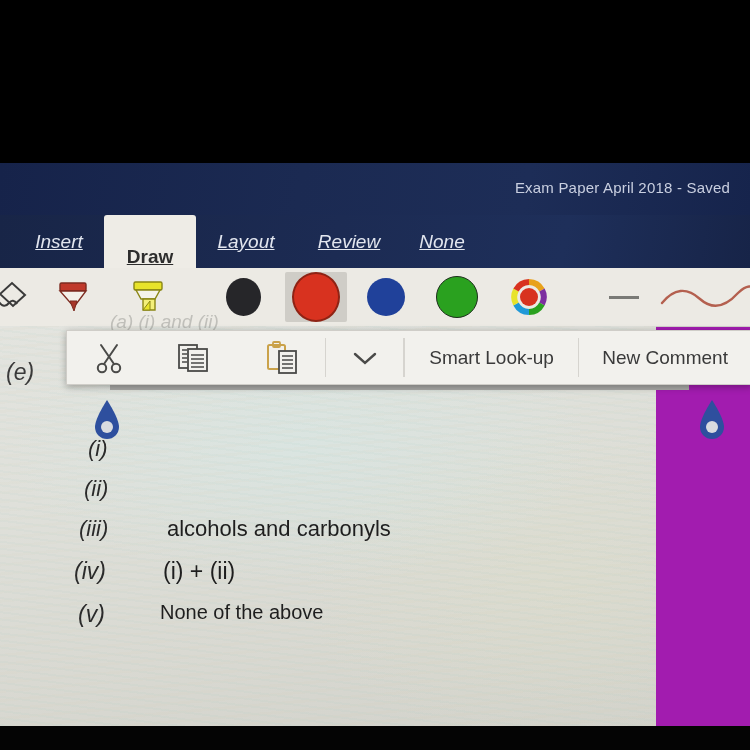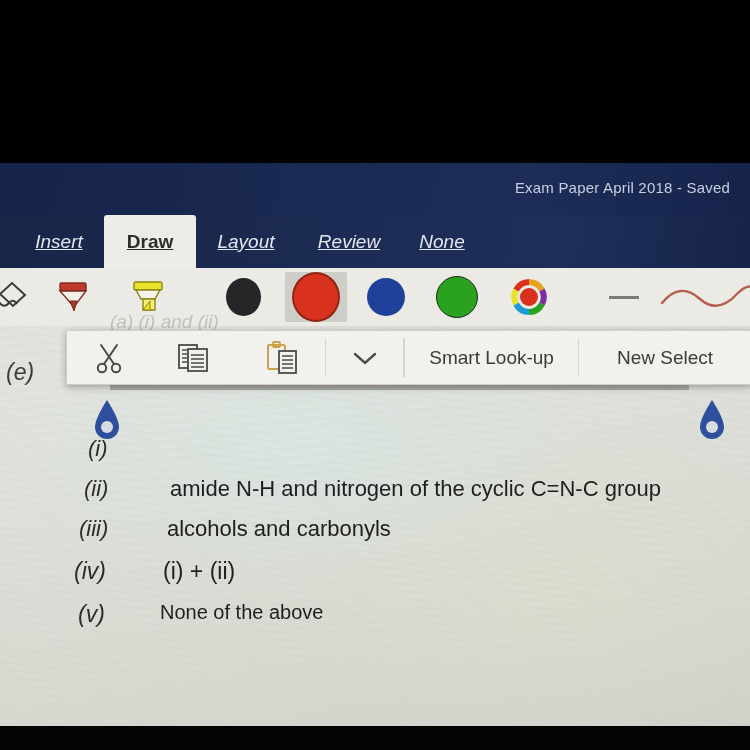--- a/index.html
+++ b/index.html
@@ -19,32 +19,32 @@
             background:linear-gradient(100deg,#16234a 0%,#1b2a52 40%,#1d2d57 70%,#16244c 100%);}
   .doctitle{position:absolute;right:20px;top:16px;color:#c9cfe0;font-size:15px;
             letter-spacing:.2px;white-space:nowrap;}
 
   
   .tabstrip{position:absolute;left:0;top:52px;width:750px;height:53px;
             background:linear-gradient(100deg,#182547 0%,#1c2b53 45%,#1e2f5a 75%,#172448 100%);}
   .tab{position:absolute;top:0;height:53px;display:flex;align-items:center;justify-content:center;
        color:#e2e6ef;font-size:19px;white-space:nowrap;font-style:italic;text-decoration:underline;}
   .tab.active{background:#eeece6;color:#2d2d2d;font-style:normal;font-weight:600;
-              border-radius:3px 3px 0 0;}
+              border-radius:3px 3px 0 0;align-items:flex-end;}
 
   
   .drawbar{position:absolute;left:0;top:105px;width:750px;height:58px;background:#eceae4;
            border-bottom:1px solid #d2d0ca;}
   .tool{position:absolute;top:0;height:58px;display:flex;align-items:center;justify-content:center;}
   .swatch-sel{position:absolute;background:#cfcdc7;border-radius:2px;}
 
   .dot{border-radius:50%;display:block;}
 
   
-  .page{position:absolute;left:0;top:163px;width:750px;height:400px;
+  .page{position:absolute;left:0;top:163px;width:656px;height:400px;
         background:
           radial-gradient(ellipse 420px 200px at 300px 120px, rgba(210,235,235,.40), rgba(0,0,0,0) 70%),
           radial-gradient(ellipse 380px 240px at 560px 260px, rgba(225,225,200,.30), rgba(0,0,0,0) 70%),
           linear-gradient(170deg,#e3e4df 0%,#dfe0da 35%,#d9d9d2 70%,#d2d2cb 100%); text-align: center;}
   .moire{position:absolute;inset:0;pointer-events:none;opacity:.22;
          background:repeating-linear-gradient(7deg, rgba(150,200,190,.30) 0 2px, rgba(0,0,0,0) 2px 7px),
                     repeating-linear-gradient(-5deg, rgba(210,195,150,.22) 0 3px, rgba(0,0,0,0) 3px 9px);}
 
   .qlabel{position:absolute;font-style:italic;color:#3a3a3a;}
   .qtext{position:absolute;background:#a9a9a6;color:#1c1c1c;white-space:nowrap;}
@@ -180,21 +180,20 @@
       <div class="handle" style="left:698px;top:72px;">
         <svg width="28" height="46" viewBox="0 0 28 46">
           <path d="M14 2 C14 2 26 20 26 29 A12 12 0 0 1 2 29 C2 20 14 2 14 2 Z" fill="#2e4f9e"></path>
           <circle cx="14" cy="29" r="6" fill="#d9dbe0"></circle>
         </svg>
       </div>
 
       <div class="opt-num" style="left:88px;top:110px;font-size:22px;">(i)</div>
 
       <div class="opt-num" style="left:84px;top:150px;font-size:22px;">(ii)</div>
-      <div class="opt-txt" style="left:170px;top:150px;font-size:22px;">amide N-H and nitrogen of the cyclic C=N-C group</div>
 
       <div class="opt-num" style="left:79px;top:190px;font-size:22px;">(iii)</div>
       <div class="opt-txt" style="left:167px;top:190px;font-size:22px;">alcohols and carbonyls</div>
 
       <div class="opt-num" style="left:74px;top:232px;font-size:23px;">(iv)</div>
       <div class="opt-txt" style="left:163px;top:232px;font-size:23px;">(i) + (ii)</div>
 
       <div class="opt-num" style="left:78px;top:275px;font-size:23px;">(v)</div>
       <div class="opt-txt" style="left:160px;top:275px;font-size:20px;">None of the above</div>
     </div>
@@ -237,17 +236,17 @@
 
       <div class="ctxdiv"></div>
 
 
       <div class="ctxdiv"></div>
 
       <div class="ctxitem" style="width:172px;">Smart Look-up</div>
 
       <div class="ctxdiv"></div>
 
-      <div class="ctxitem" style="width:170px;">New Select</div>
+      <div class="ctxitem" style="width:170px;">New Comment</div>
     </div>
 
   </div>
 </div>
 
 </body></html>

